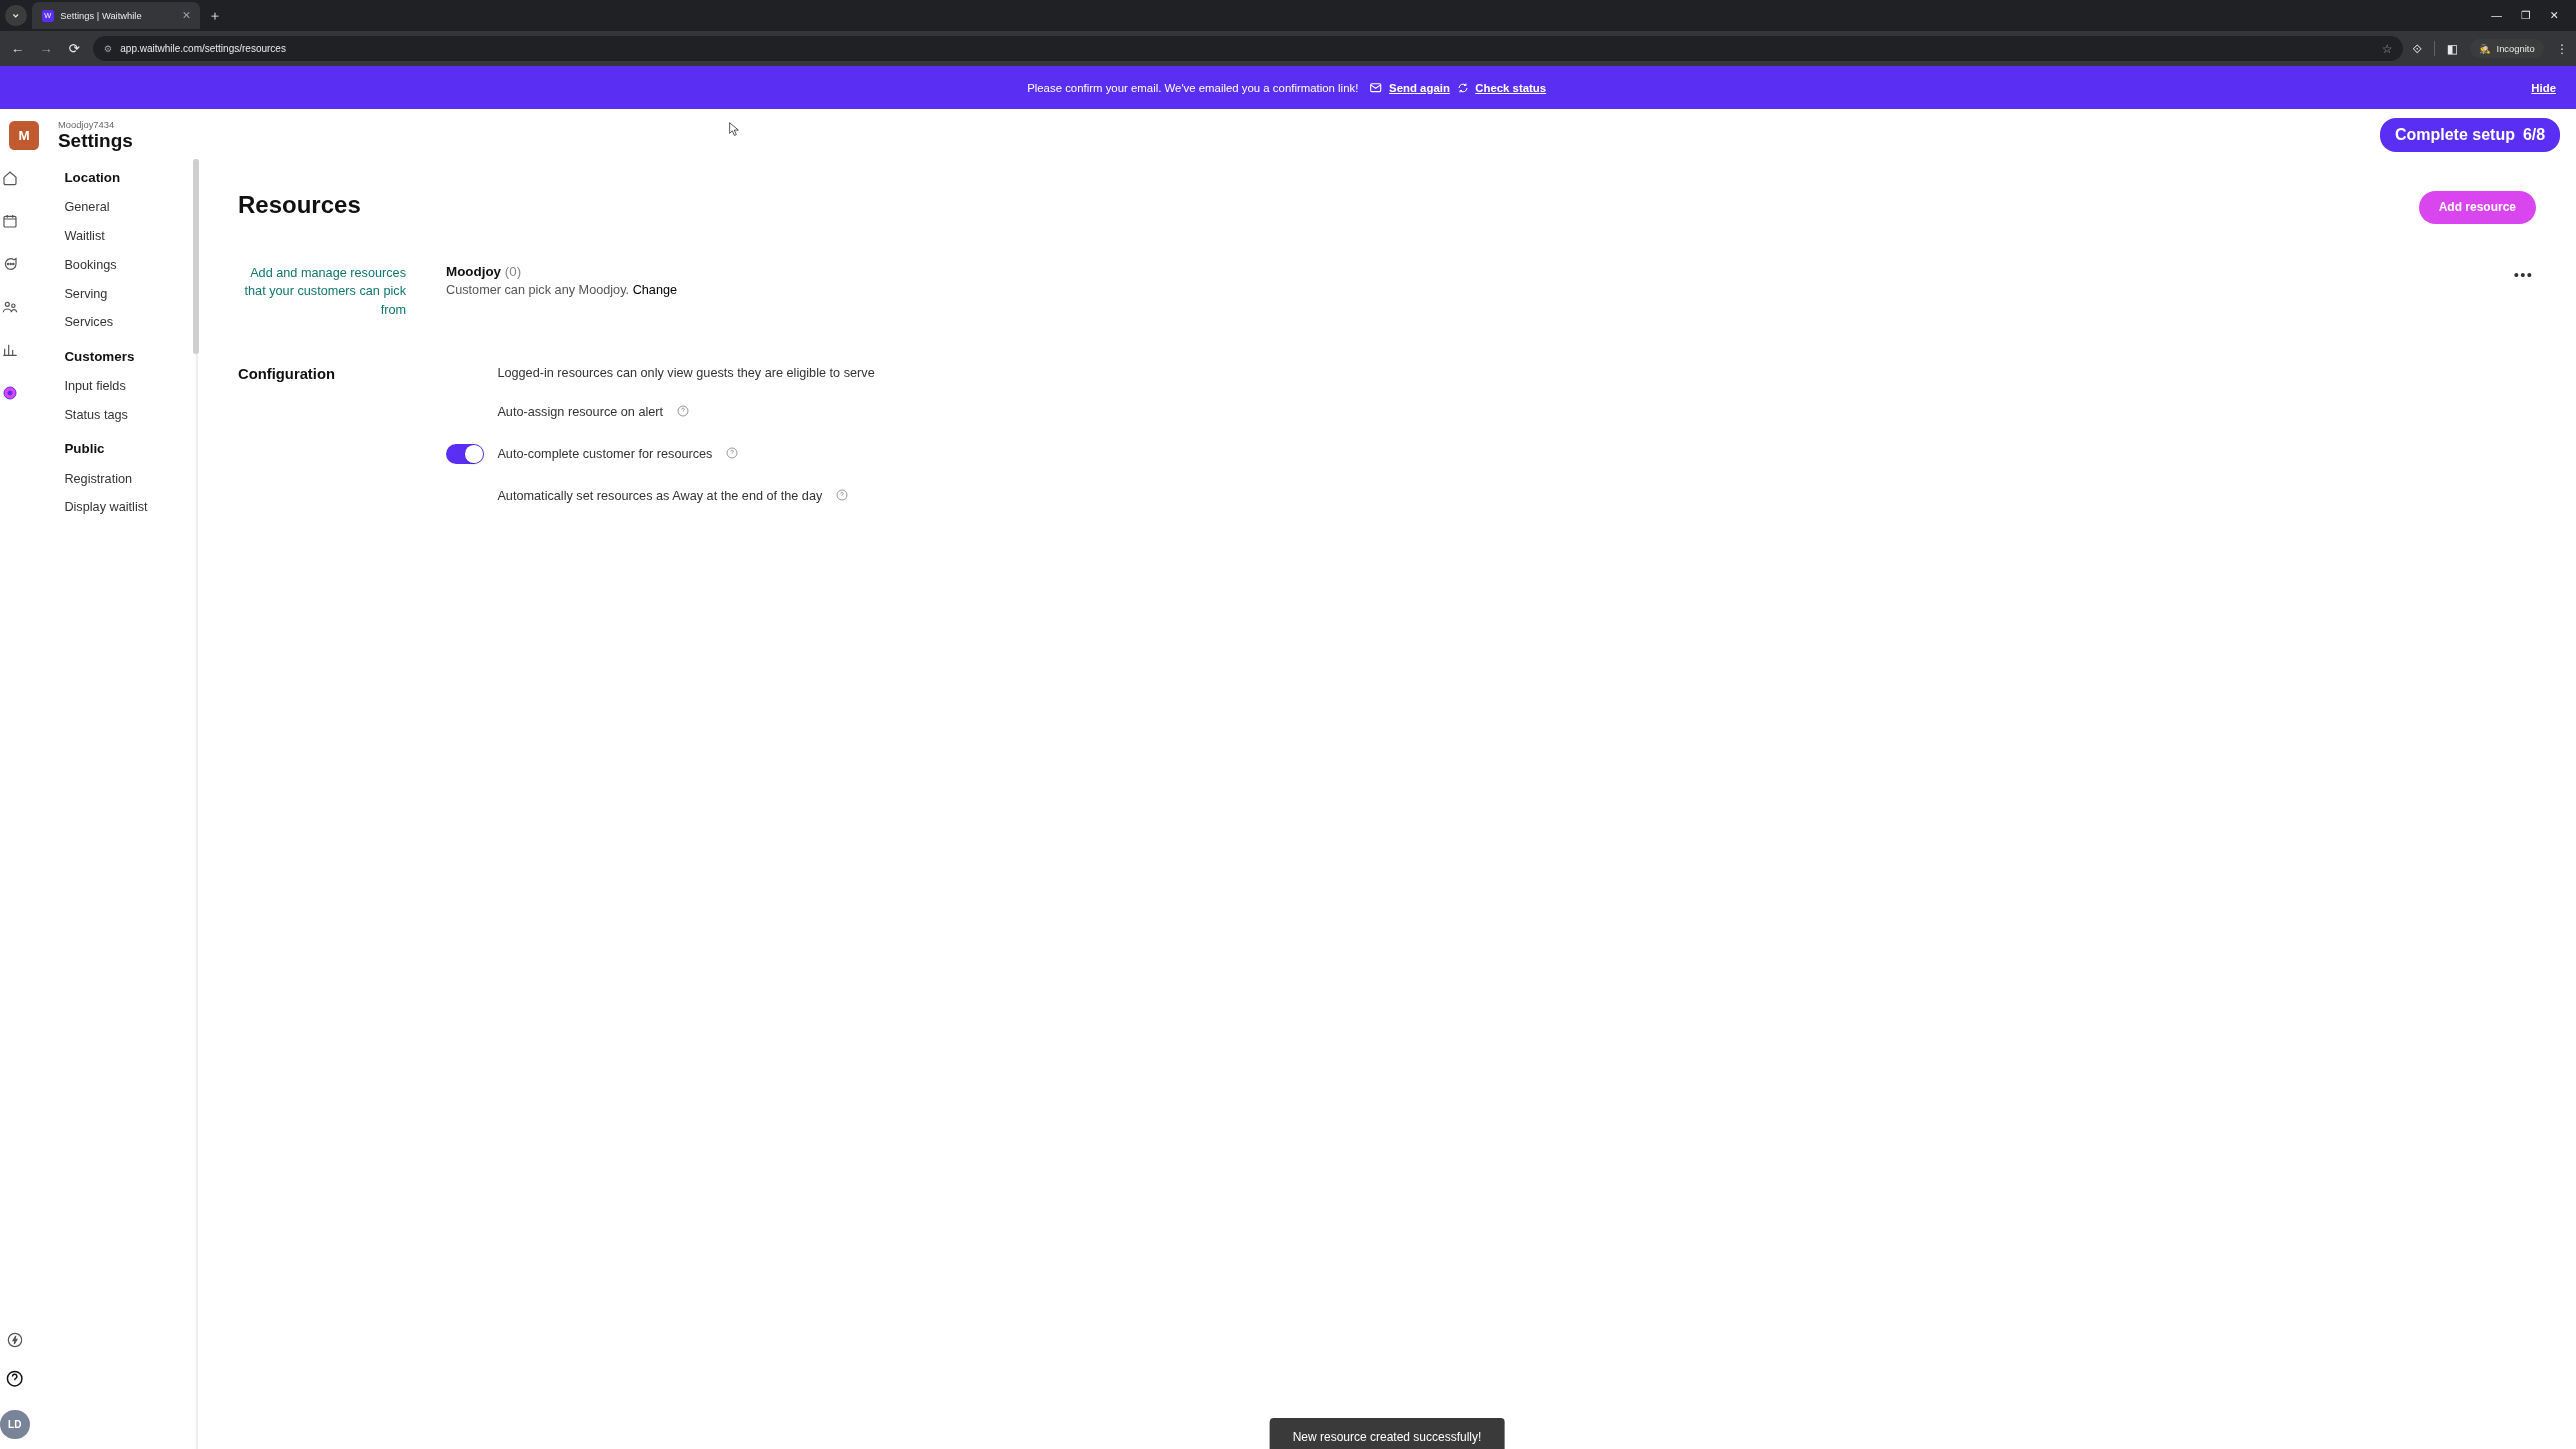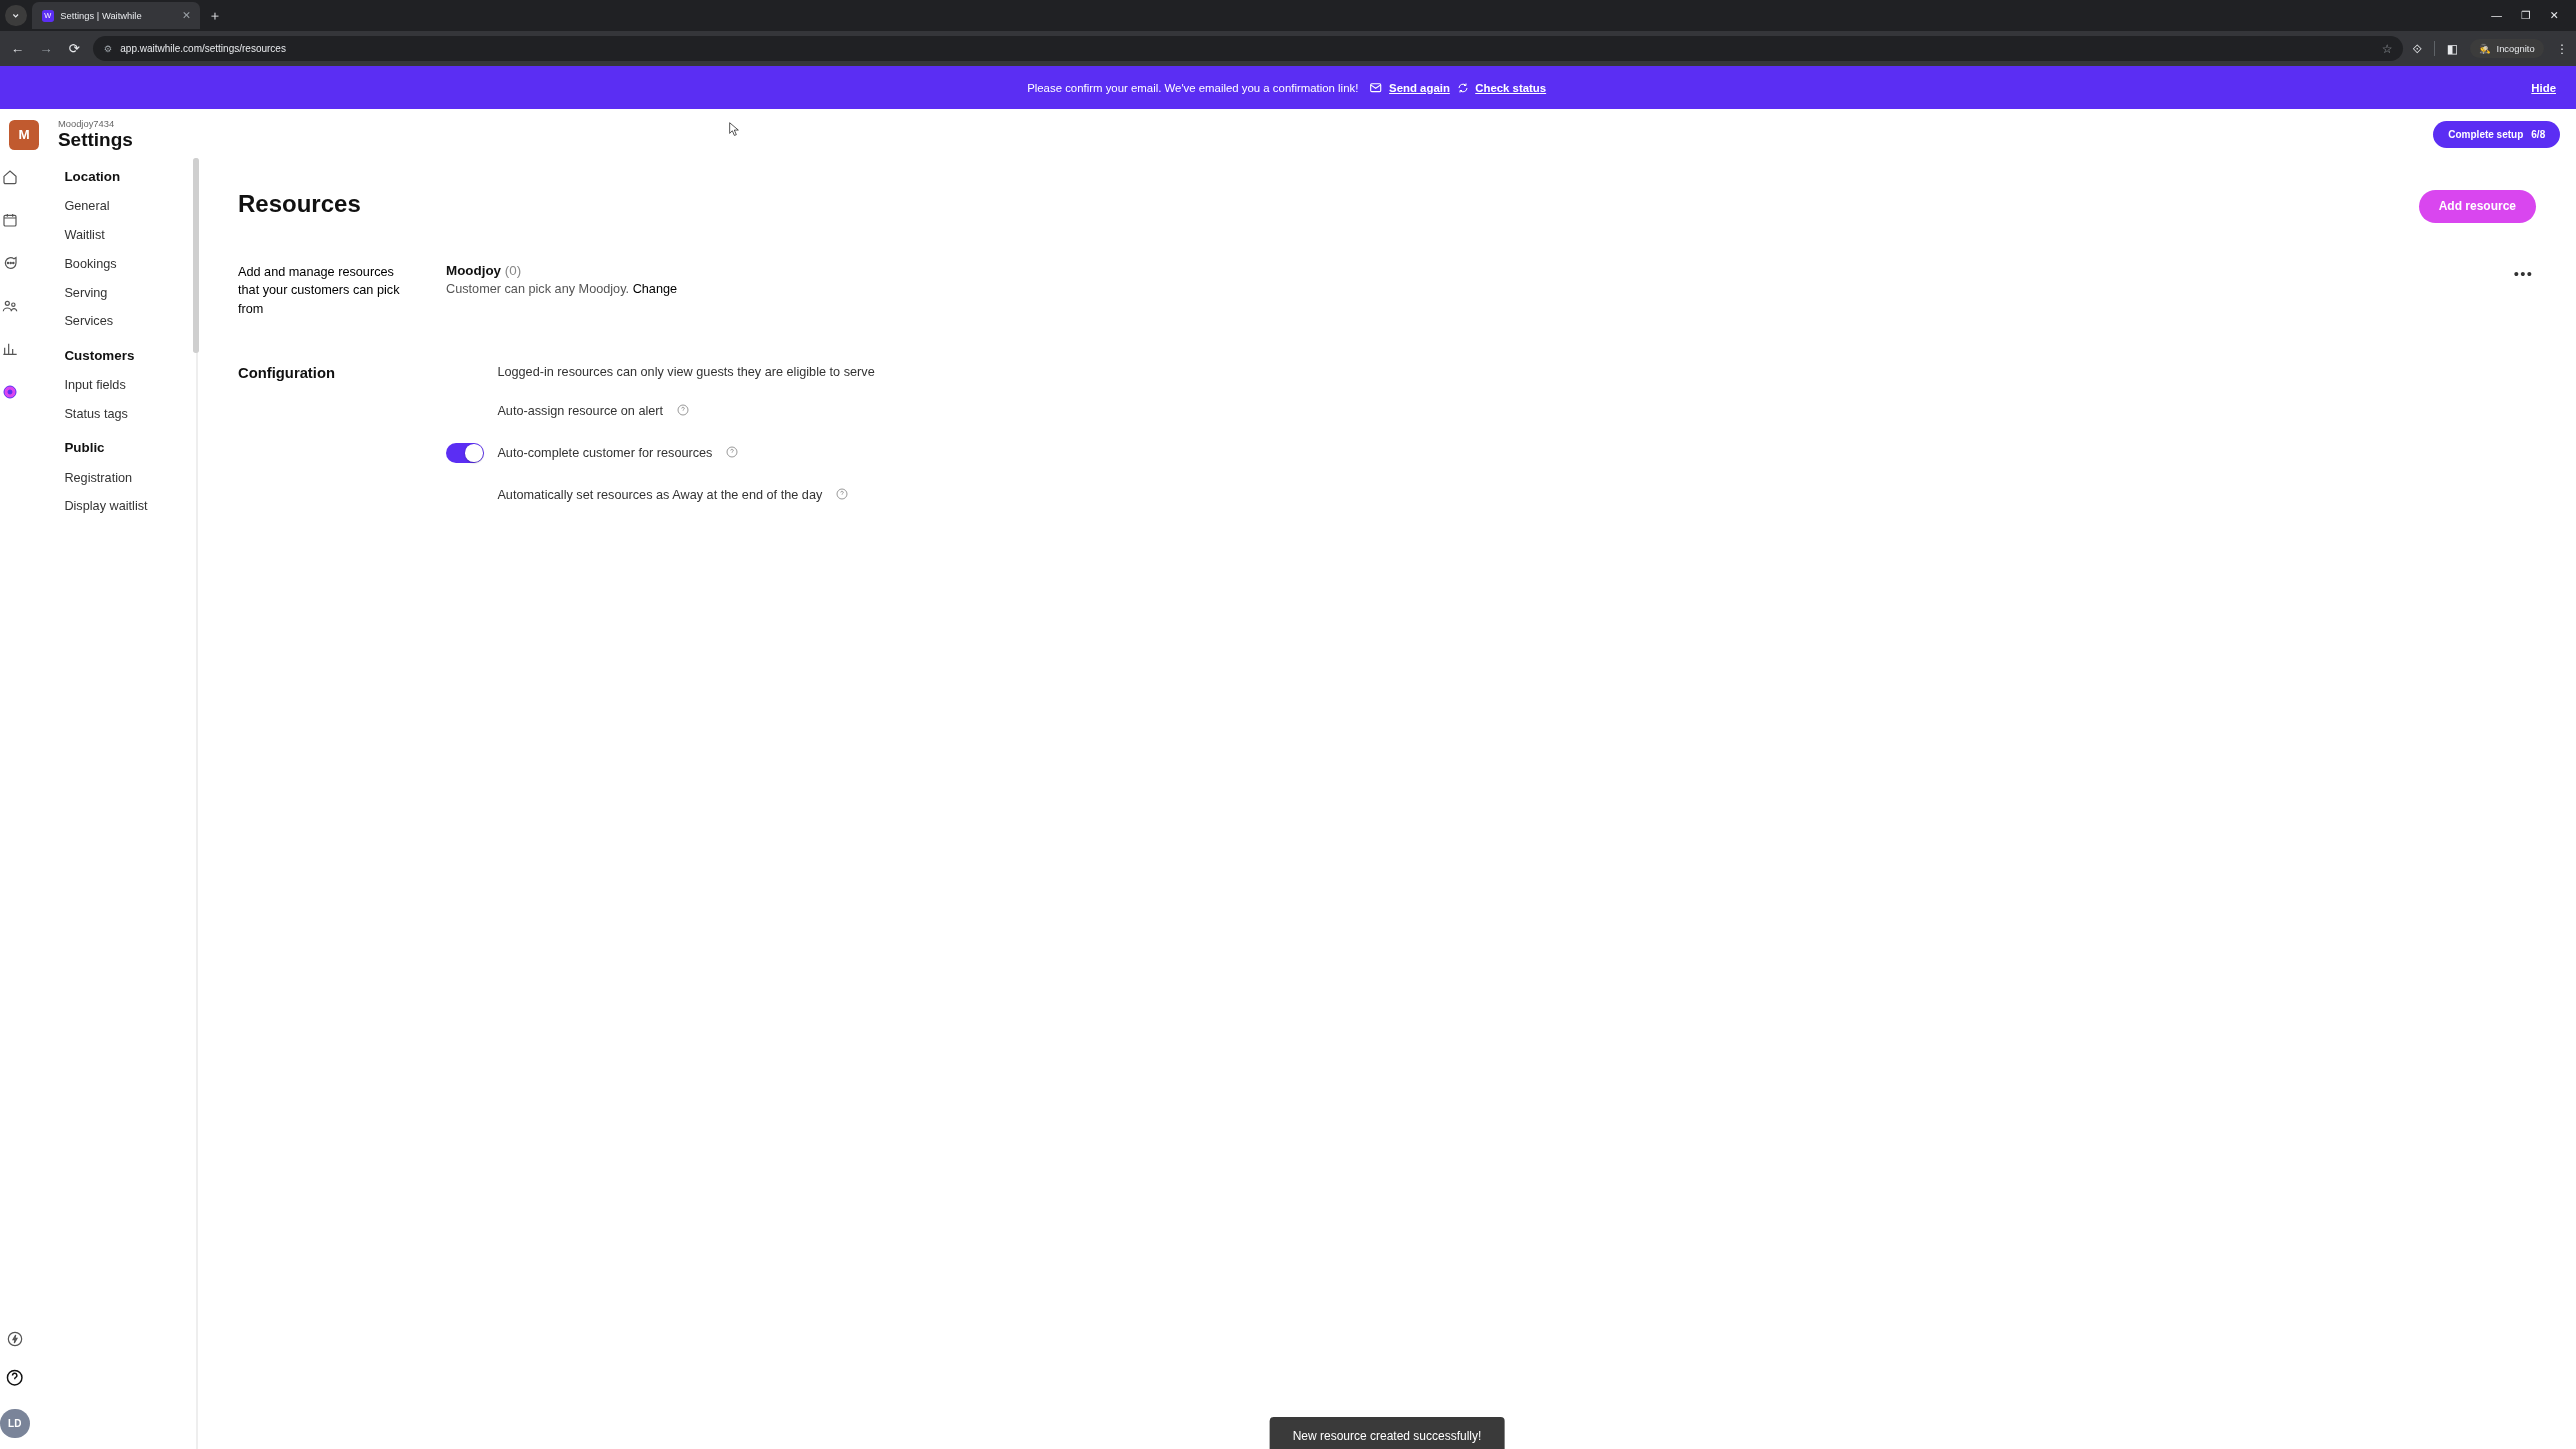--- a/index.html
+++ b/index.html
@@ -34,21 +34,21 @@
 .banner-text { margin-right: 6.7px; }
 .banner-link { text-decoration: underline; cursor: pointer; margin: 0 2.7px; font-weight: 600; }
 .banner-icon { margin: 0 4px; display: inline-flex; vertical-align: middle; }
 .banner-hide { position: absolute; right: 20px; text-decoration: underline; font-weight: 700; cursor: pointer; text-align: center; }
 
 .app-header { display: flex; align-items: center; padding: 9.4px 16px 6.7px 9.4px; }
 .org-avatar { width: 29.5px; height: 29.5px; background: #c15a2f; border-radius: 5.4px; display: flex; align-items: center; justify-content: center; color: #fff; font-weight: 700; font-size: 13.4px; margin-right: 19px; }
 .header-titles { display: flex; flex-direction: column; }
 .org-name { color: #666; font-size: 9.4px; }
 .page-title { font-size: 19px; font-weight: 800; color: #111; }
-.complete-setup { margin-left: auto; background: #5b2ef3; color: #fff; border-radius: 16px; padding: 8px 14.8px; font-weight: 700; font-size: 10px; cursor: pointer; display: flex; gap: 8px; }
+.complete-setup { margin-left: auto; background: #5b2ef3; color: #fff; border-radius: 16px; padding: 8px 14.8px; font-weight: 700; font-size: 16px; cursor: pointer; display: flex; gap: 8px; }
 .setup-count { font-weight: 800; }
 
 .main-area { display: flex; height: calc(100% - 31px - 35px - 43px - 48px); }
 
 .icon-rail { width: 47px; display: flex; flex-direction: column; align-items: flex-start; padding-top: 10.7px; gap: 24px; color: #555; }
 .rail-icon { font-size: 14.8px; cursor: pointer; width: 19px; text-align: center; }
 .rail-icon.active { color: #5b2ef3; }
 .rail-spacer { flex: 1; }
 .rail-bottom { display: flex; flex-direction: column; align-items: center; gap: 19px; padding-bottom: 12px; }
 .user-avatar { width: 29.5px; height: 29.5px; border-radius: 50%; background: #7a8499; color: #fff; display: flex; align-items: center; justify-content: center; font-weight: 700; font-size: 10px; }
@@ -58,21 +58,21 @@
 .nav-section { padding: 0 0 12px 17.4px; }
 .nav-heading { font-weight: 800; font-size: 13.4px; color: #111; margin-bottom: 8px; }
 .nav-item { font-size: 12.7px; color: #333; padding: 7.4px 0; cursor: pointer; }
 
 .content { flex: 1; padding: 32px 40px 0 40px; position: relative; }
 .content-header { display: flex; align-items: flex-start; justify-content: space-between; margin-bottom: 40px; }
 .content-title { font-size: 24px; font-weight: 800; color: #111; }
 .add-btn { background: #d946ef; color: #fff; border-radius: 19px; padding: 9.4px 20px; font-weight: 800; font-size: 12px; cursor: pointer; }
 
 .section { display: flex; gap: 40px; margin-bottom: 47px; }
-.section-desc { width: 168px; color: #000000; font-size: 12.7px; line-height: 1.45; }
+.section-desc { width: 168px; color: #0f766e; font-size: 12.7px; line-height: 1.45; text-align: right; }
 .section-title-col { width: 168px; font-size: 14.8px; font-weight: 800; color: #111; }
 .section-body { flex: 1; }
 
 .resource-row { display: flex; align-items: flex-start; justify-content: space-between; }
 .resource-info { font-size: 13.4px; }
 .resource-name { font-weight: 800; color: #111; }
 .resource-count { color: #888; }
 .resource-sub { color: #555; margin-top: 4px; font-size: 12.7px; }
 .change-link { color: #000000; cursor: pointer; }
 .row-menu { font-size: 14.8px; letter-spacing: 1.3px; color: #333; cursor: pointer; padding: 2.7px; }

